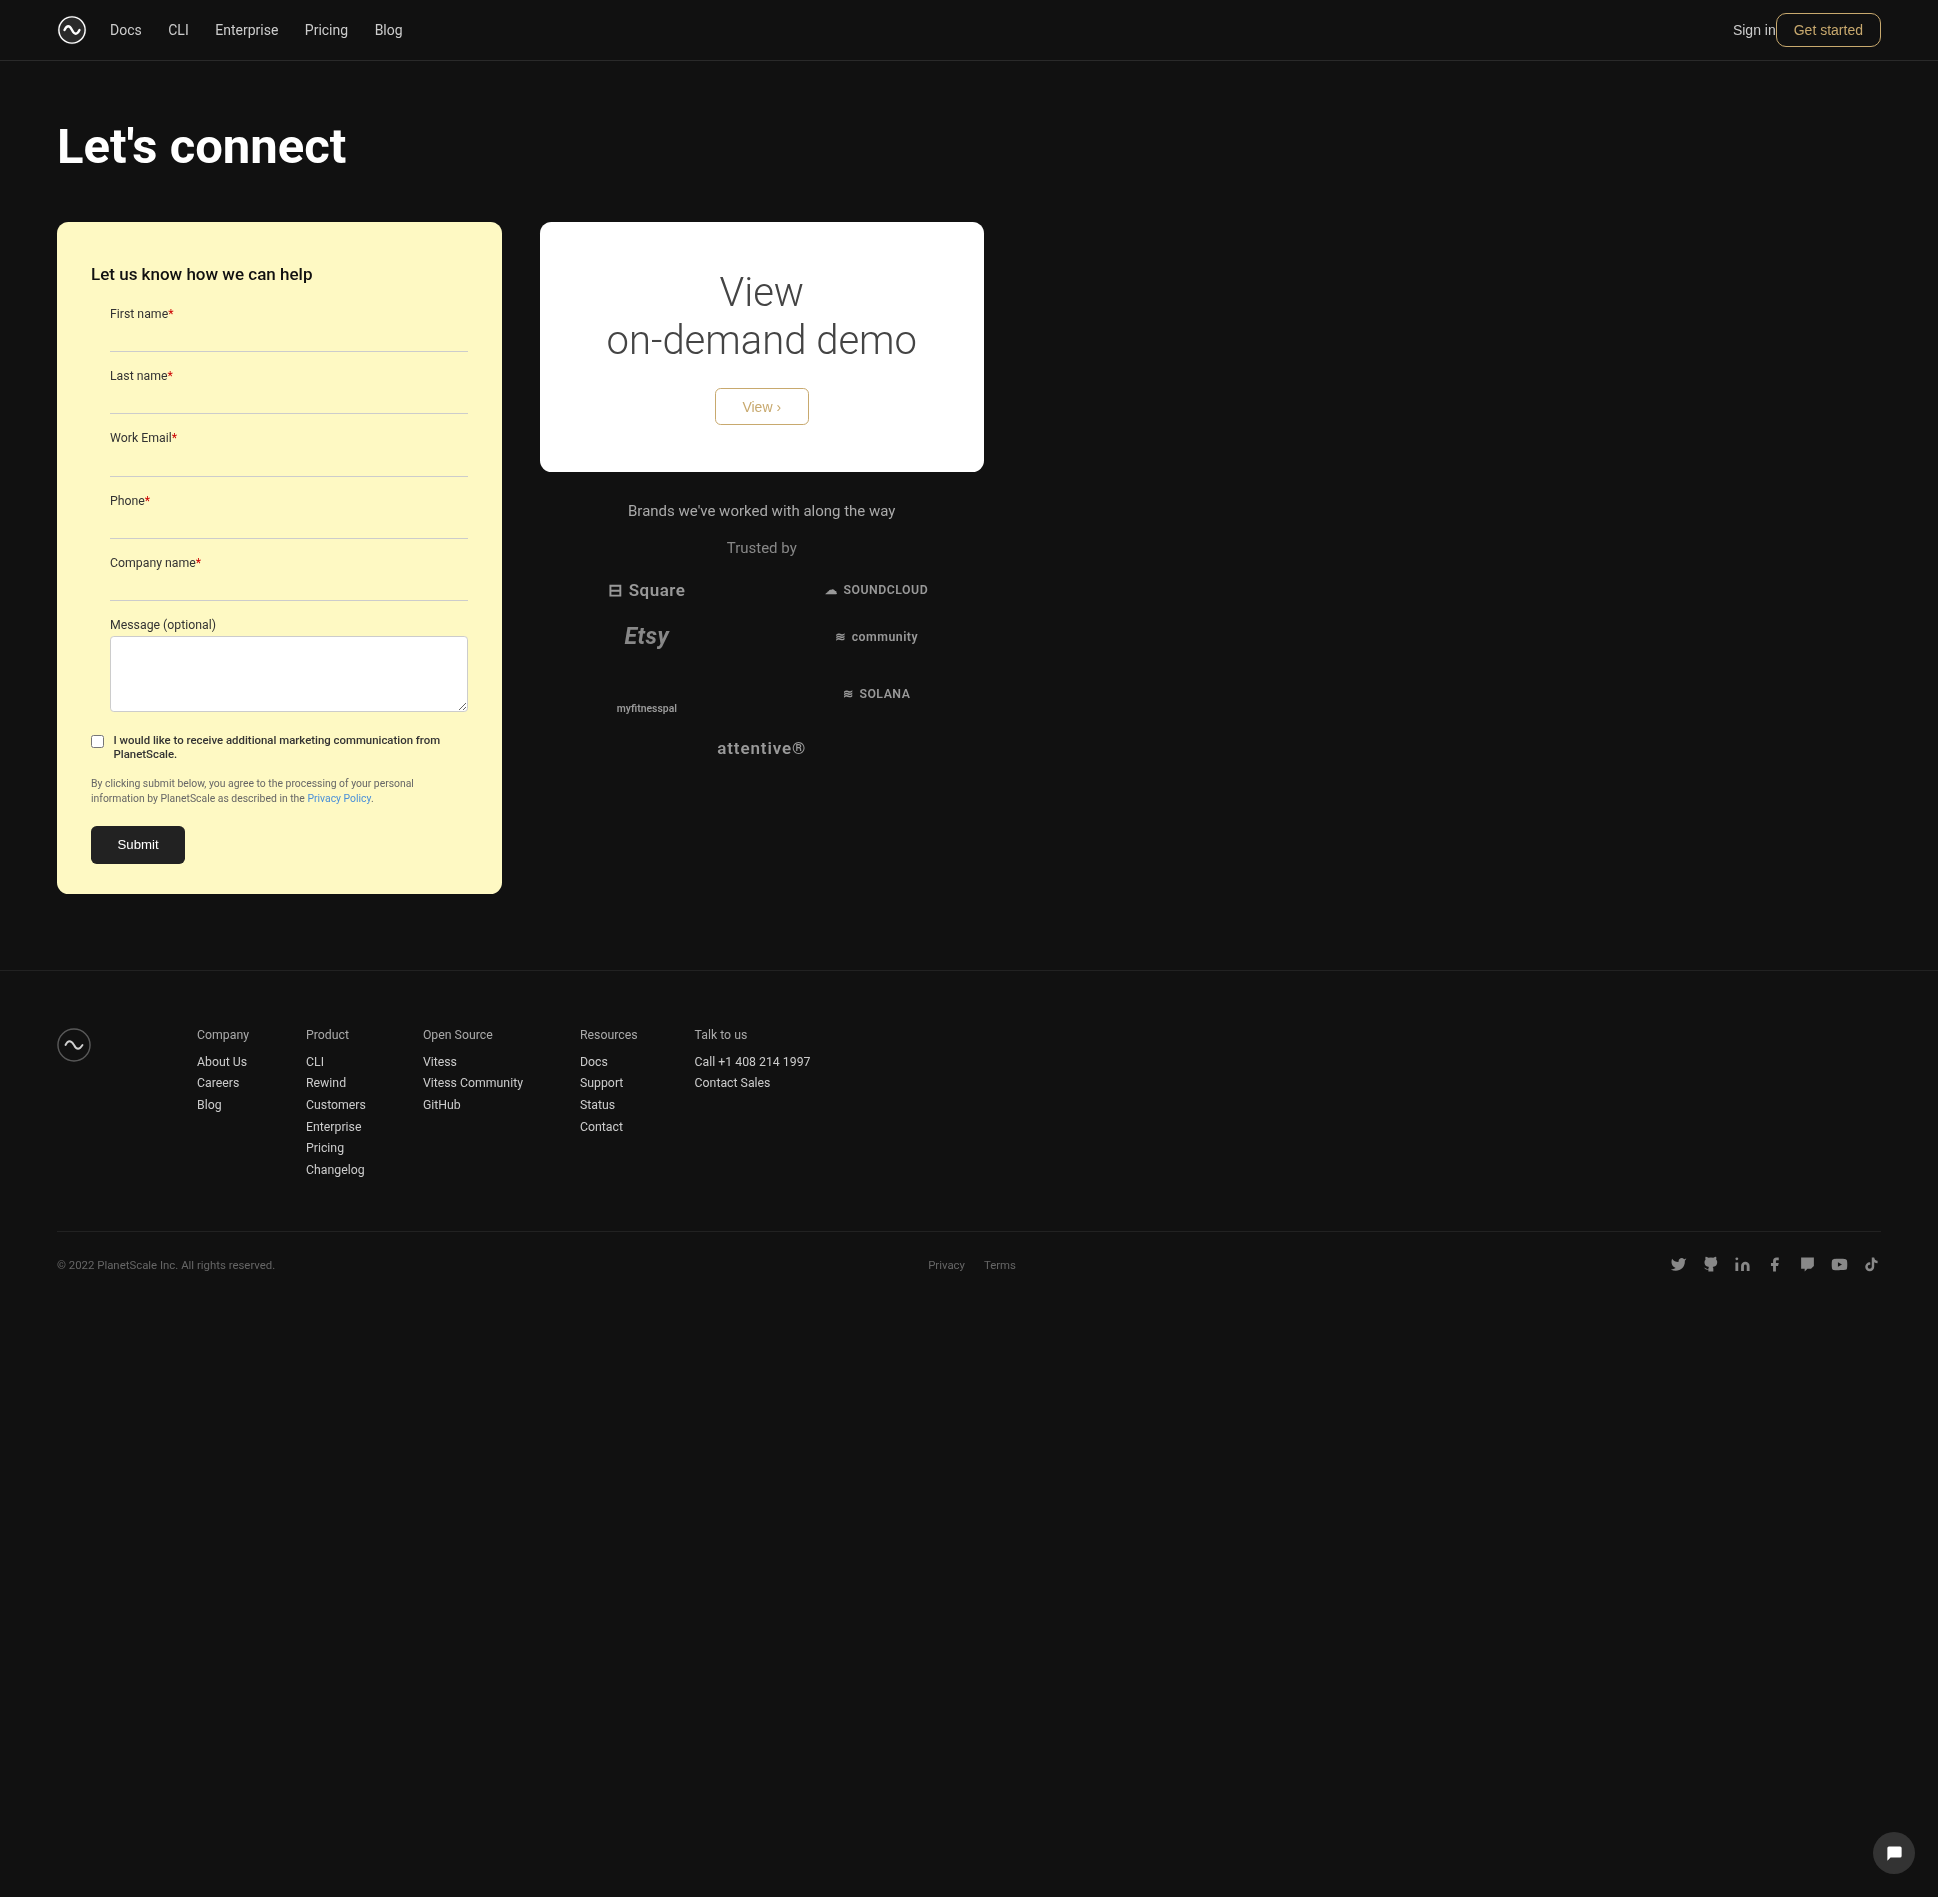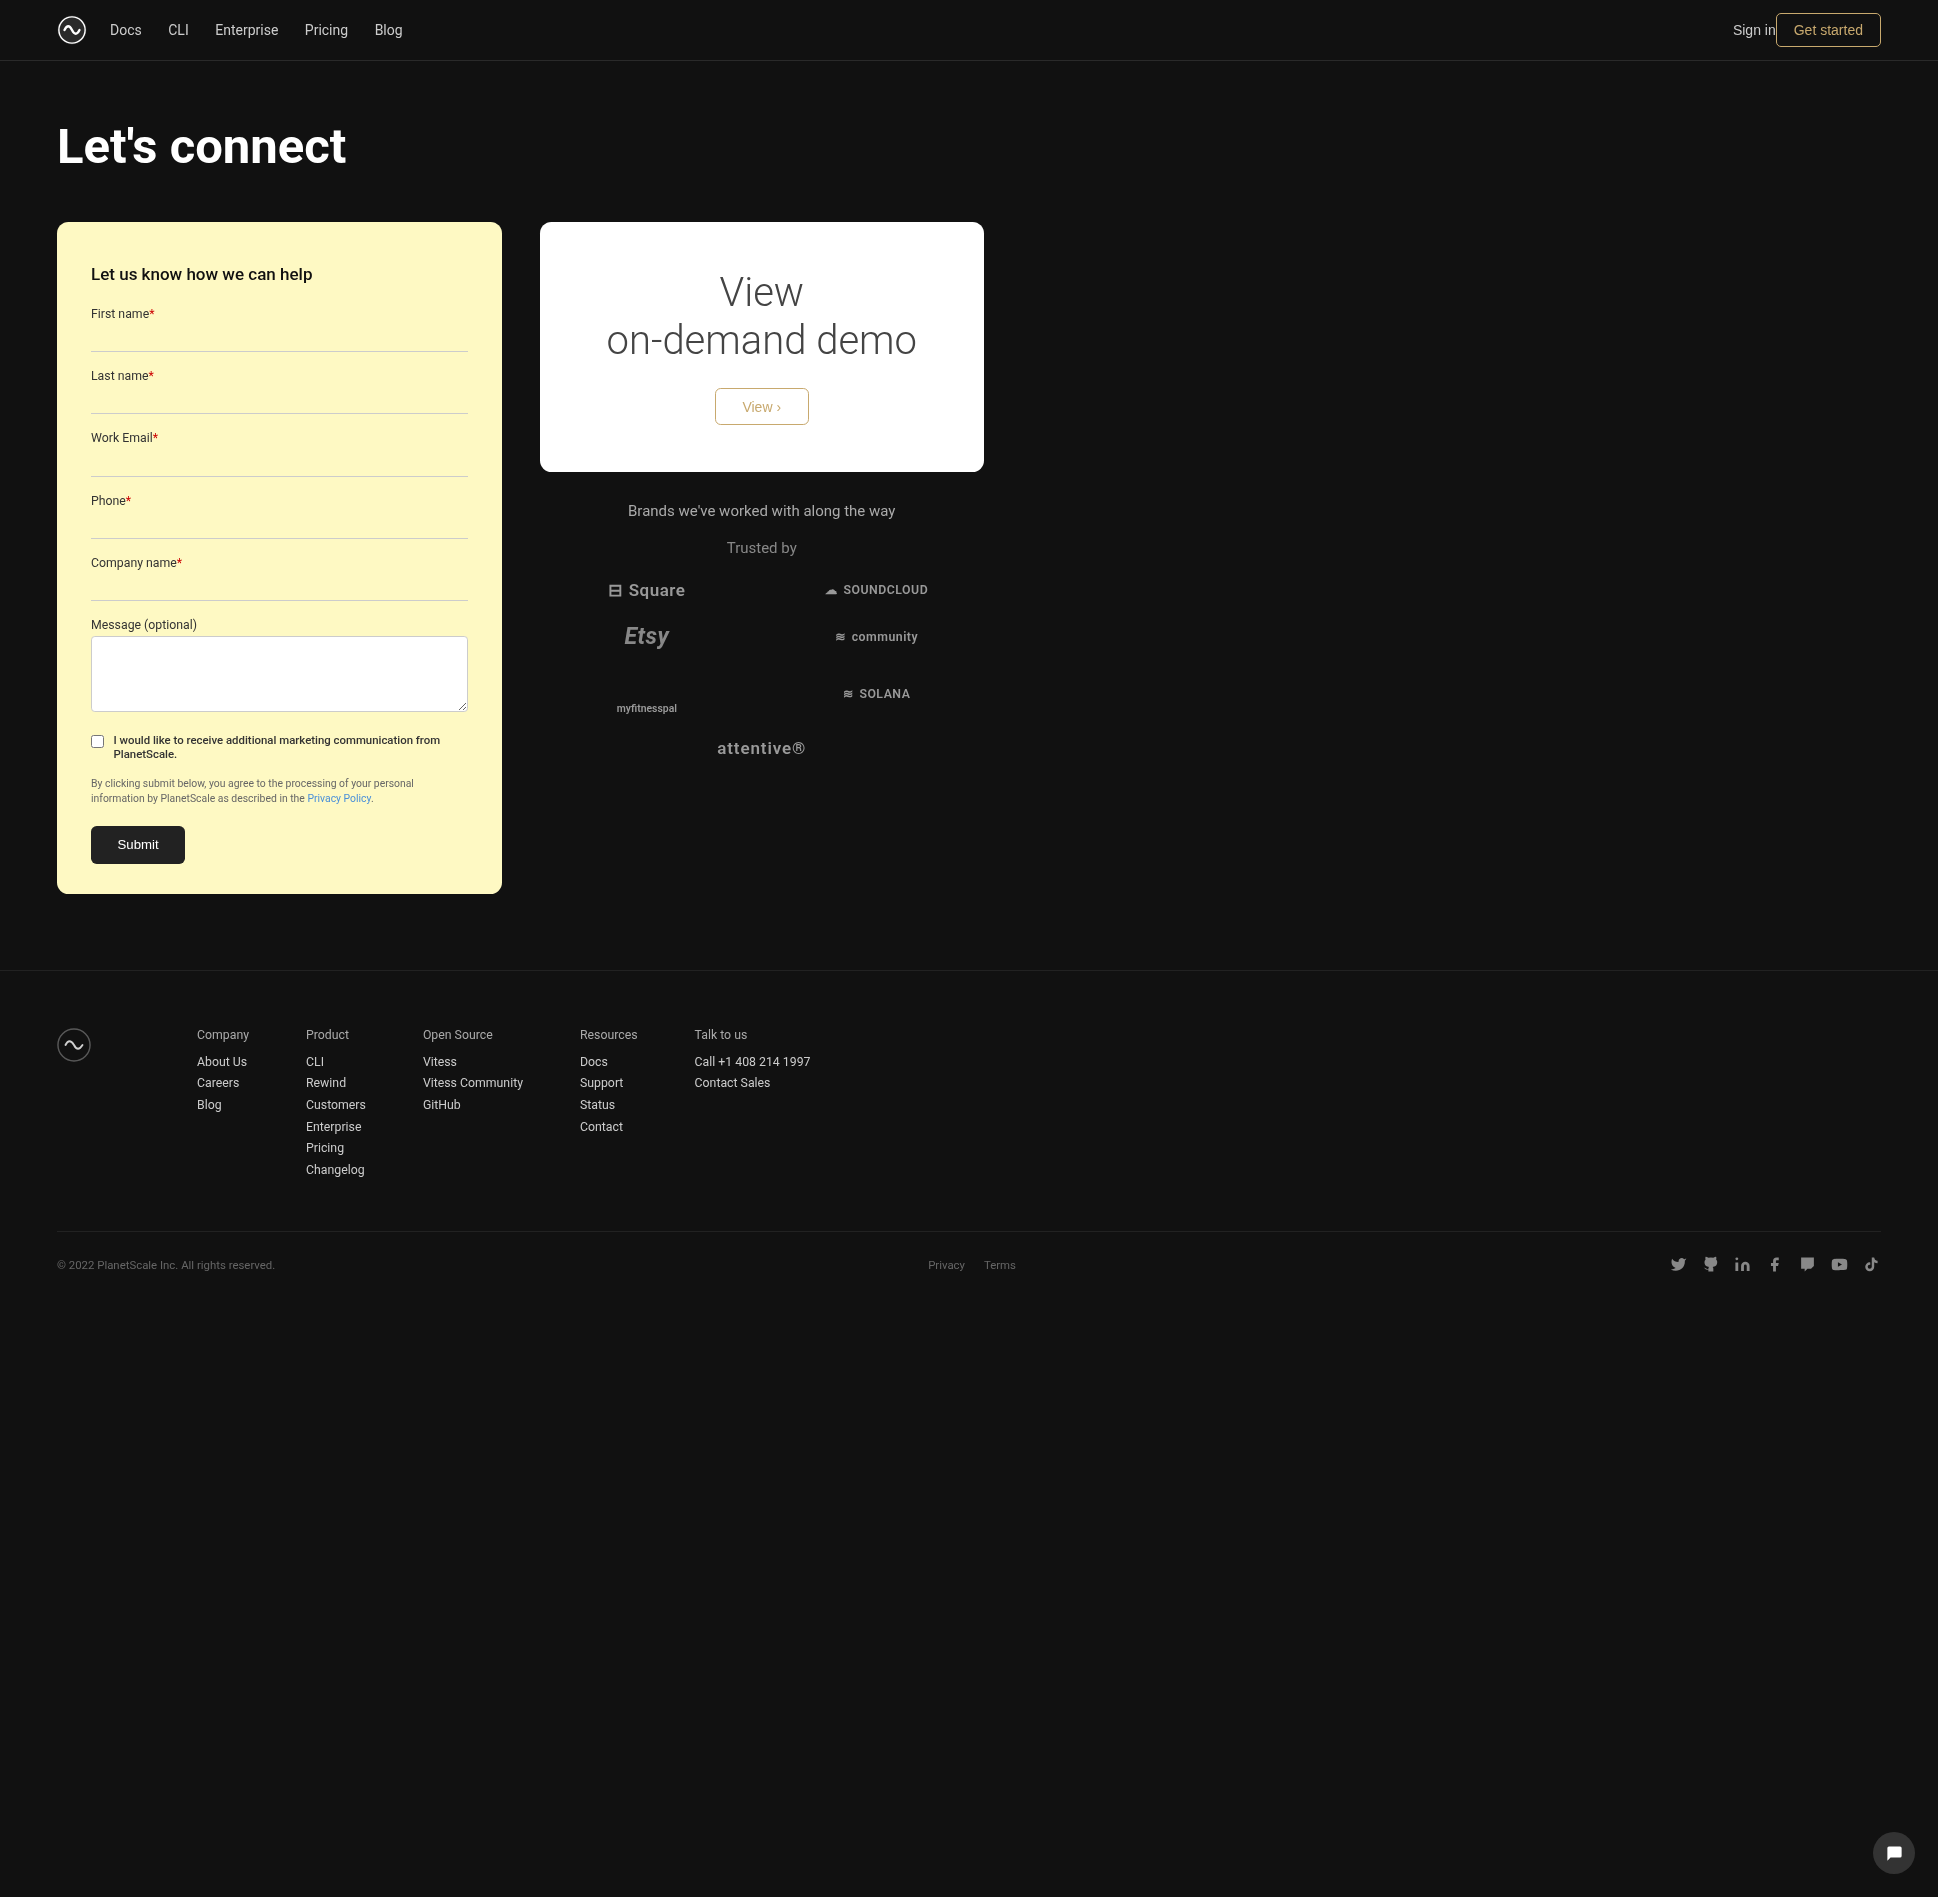--- a/index.html
+++ b/index.html
@@ -42,21 +42,21 @@
       border: none;
       color: #ccc;
       font-size: 14px;
       cursor: pointer;
     }
     .get-started-btn {
       background: transparent;
       border: 0.9px solid #c8a96e;
       color: #c8a96e;
       padding: 7.6px 17px;
-      border-radius: 5px;
+      border-radius: 10px;
       font-size: 14px;
       cursor: pointer;
     }
 
     
     .main-content {
       padding: 57px 57px 76px;
     }
     .page-title {
       font-size: 49px;
@@ -80,20 +80,21 @@
       padding: 42px 34px 30px;
     }
     .form-card h2 {
       font-size: 17px;
       font-weight: 500;
       margin-bottom: 23px;
       color: #111;
     }
     .form-group {
       margin-bottom: 17px;
+      margin-left: 19px;
     }
     .form-label {
       display: block;
       font-size: 12.3px;
       color: #333;
       margin-bottom: 3.8px;
     }
     .form-label .required {
       color: #cc0000;
     }

